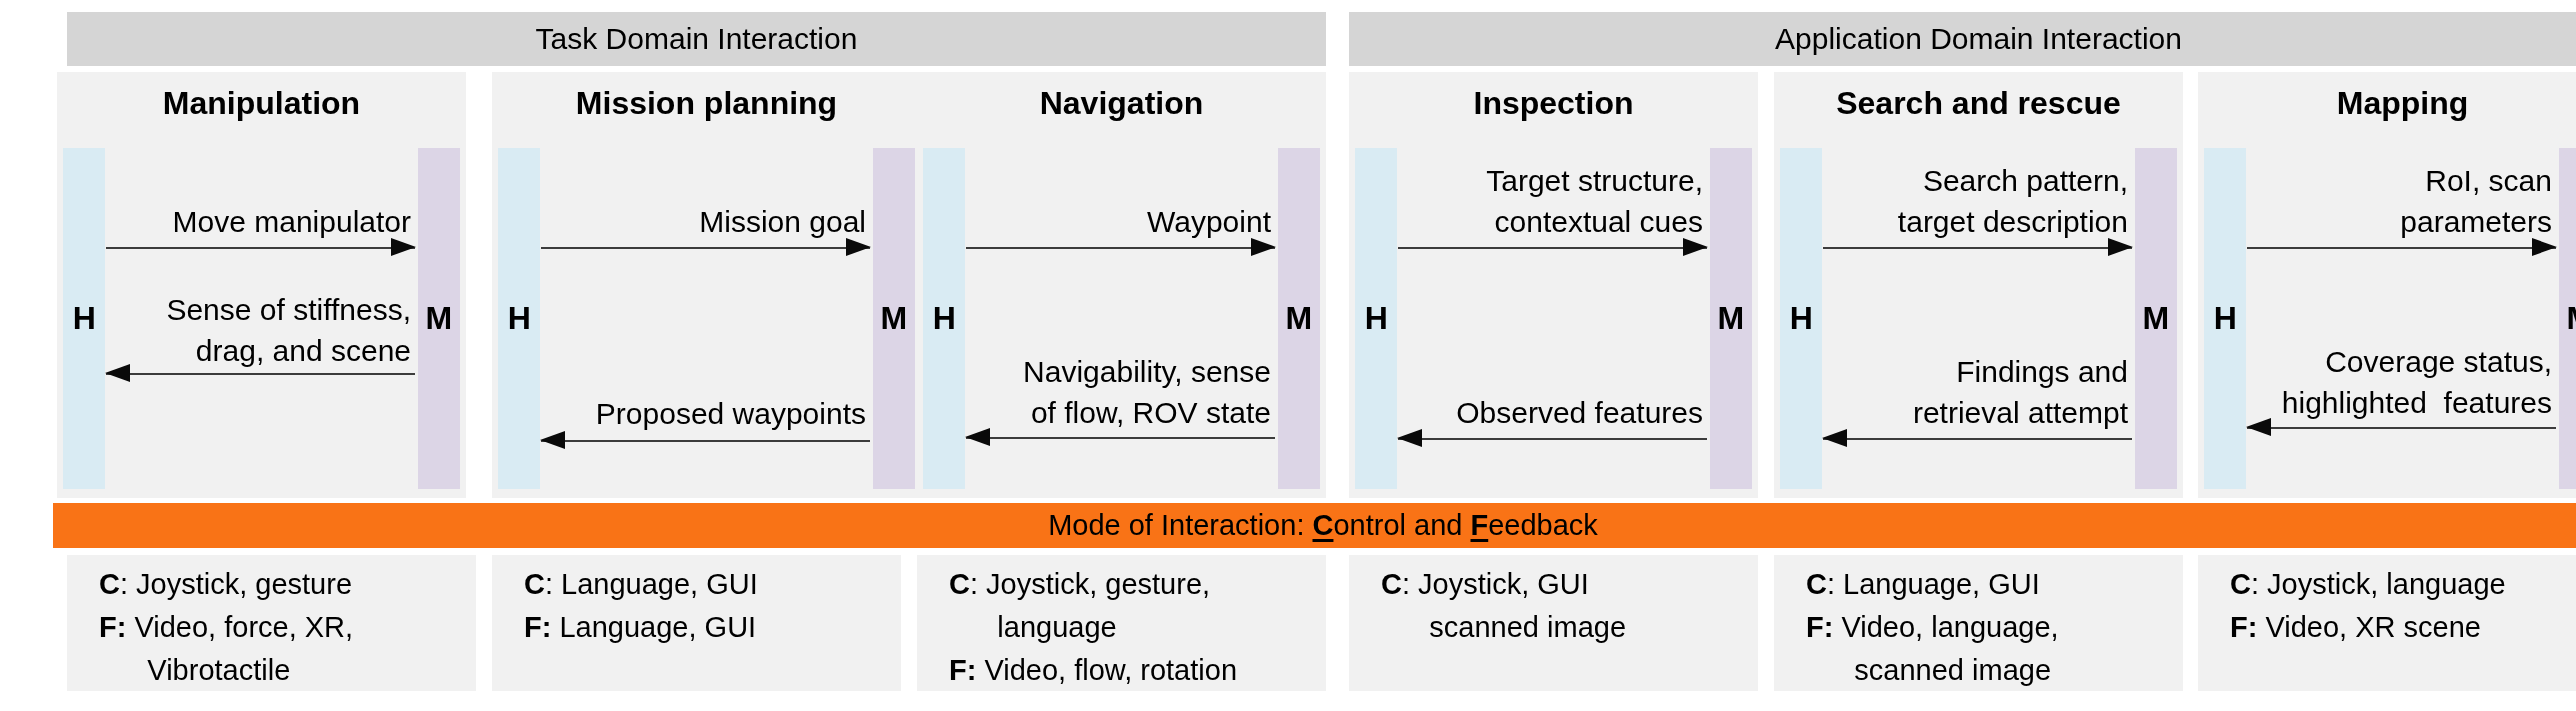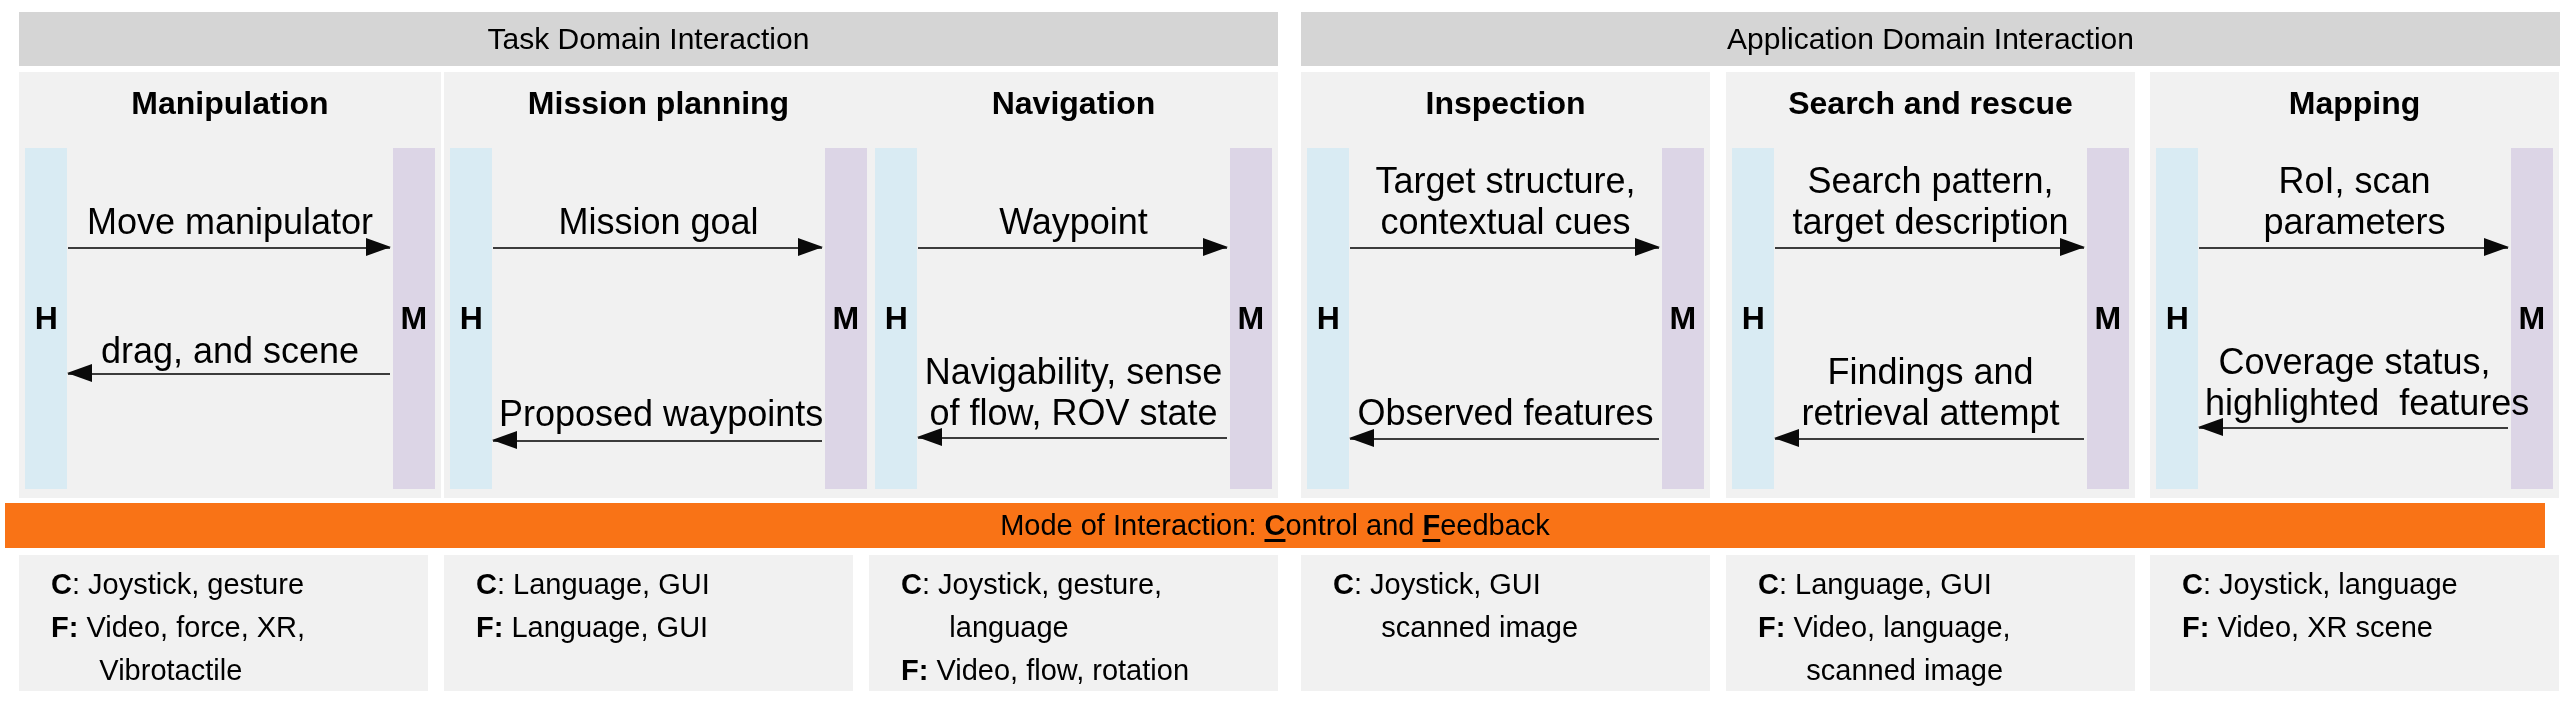--- a/index.html
+++ b/index.html
@@ -1,18 +1,18 @@
 <!DOCTYPE html>
 <html style="font-size:9.2px"><head>
 <meta charset="utf-8">
 <style>
   html,body { margin:0; padding:0; background:#ffffff; }
   #stage {
     position:relative; width:2404px; height:711px; background:#ffffff;
-    font-family:"Liberation Sans", sans-serif; color:#000;
+    font-family:"Liberation Sans", sans-serif; color:#000;margin-left:48px;
   }
   .domain-header {
     position:absolute; top:12px; height:54px; background:#d5d5d5;
     text-align:center; line-height:54px; font-size:30px;
   }
   .panel {
     position:absolute; top:72px; width:409px; height:426px; background:#f1f1f1;
   }
   .panel-title {
     position:absolute; top:12.6px; left:0; width:100%; text-align:center;
@@ -21,22 +21,22 @@
   .bar { position:absolute; top:76px; width:42px; height:341px; }
   .human-bar   { left:6.3px;  background:#d9ebf3; }
   .machine-bar { right:6.3px; background:#dcd5e6; }
   .actor {
     position:absolute; top:230px; width:42px; text-align:center;
     font-weight:bold; font-size:32px; line-height:32px;
   }
   .human-label   { left:6.3px; }
   .machine-label { right:6.3px; }
   .msg-label {
-    position:absolute; left:55px; right:55px; text-align:center;
-    font-size:36px; line-height:41px;
+    position:absolute; left:55px; right:55px; text-align:right;
+    font-size:30px; line-height:41px;
   }
   .msg-label div { white-space:pre; }
   .arrow {
     position:absolute; left:49px; right:51px; height:1.7px; background:#3c3c3c;
   }
   .arrow-right::after {
     content:""; position:absolute; right:-1.1px; top:-8.6px; width:0; height:0;
     border-left:25px solid #0a0a0a;
     border-top:9.2px solid transparent; border-bottom:9.2px solid transparent;
   }
@@ -62,32 +62,33 @@
   .mode-line { white-space:pre; }
 </style>
 </head>
 <body>
 
 <div id="stage">
 
   <div class="domain-header" style="left:19px; width:1259px;">Task Domain Interaction</div>
   <div class="domain-header" style="left:1301px; width:1259px;">Application Domain Interaction</div>
 
-  <div class="panel" style="left:19px;padding-left:13px;">
+  <div class="panel" style="left:9px;">
     <div class="panel-title">Manipulation</div>
     <div class="bar human-bar"></div>
     <div class="bar machine-bar"></div>
     <div class="actor human-label">H</div>
     <div class="actor machine-label">M</div>
     <div class="msg-label" style="bottom:256px;">
       <div>Move manipulator</div>
         <div></div>
     </div>
     <div class="arrow arrow-right" style="top:175px;"></div>
     <div class="msg-label" style="bottom:127px;">
+      <div>Sense of stiffness,</div>
         <div>drag, and scene</div>
     </div>
     <div class="arrow arrow-left" style="top:301px;"></div>
   </div>
 
   <div class="panel" style="left:444px;padding-left:20px;">
     <div class="panel-title">Mission planning</div>
     <div class="bar human-bar"></div>
     <div class="bar machine-bar"></div>
     <div class="actor human-label">H</div>

